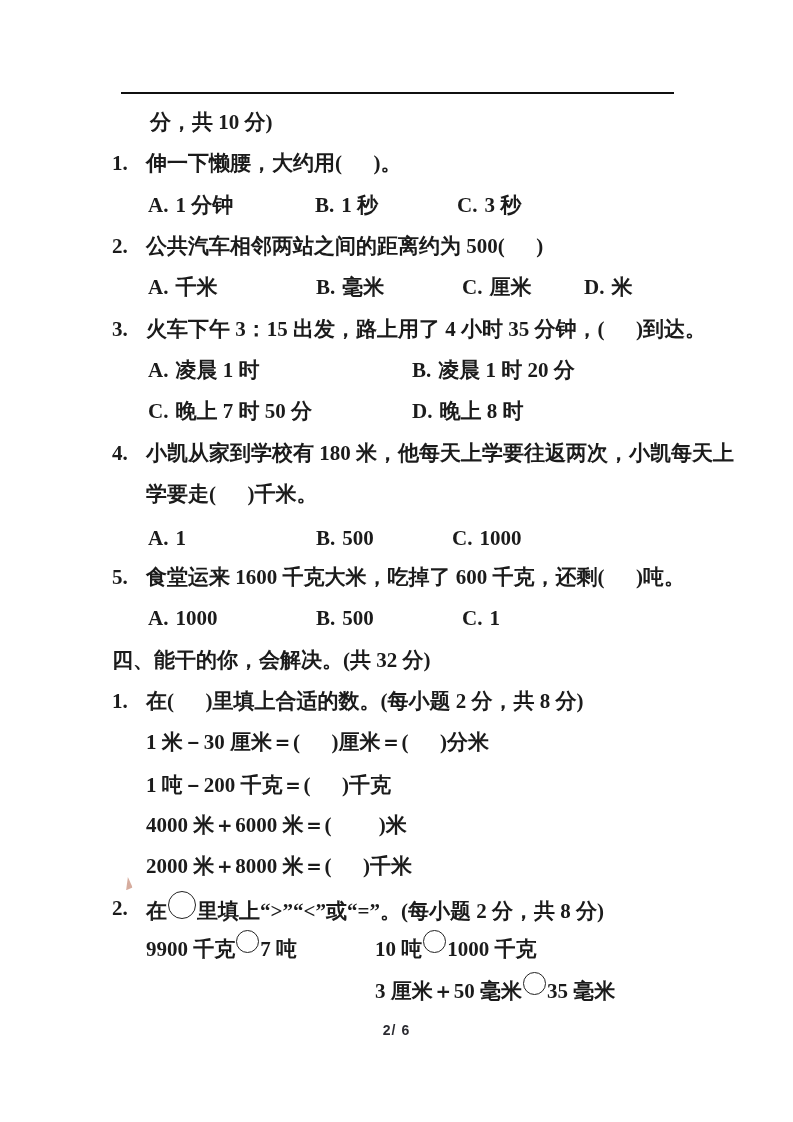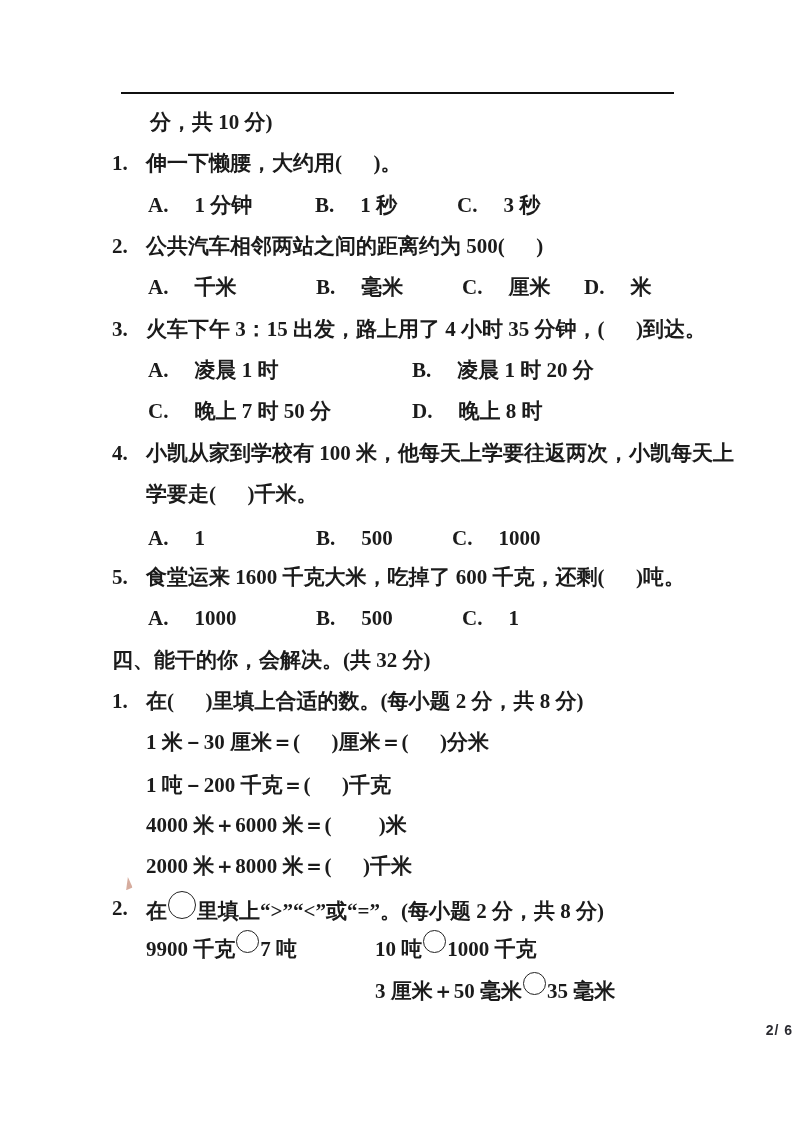--- a/index.html
+++ b/index.html
@@ -19,38 +19,38 @@
     background:#101010;
   }
   .row{
     position:absolute;
     left:0;top:0;width:100%;
     height:30px;line-height:30px;
     white-space:pre;
   }
   .abs{position:absolute;top:0;white-space:pre;font-weight:bold;}
   .opt-label{display:inline-block;}
-  .opt-text{margin-left:26px;text-align:center;}
+  .opt-text{margin-left:7px;text-align:center;}
   .circle{
     display:inline-block;
     width:21px;height:21px;
     border:1.6px solid #222222;
     border-radius:50%;
     vertical-align:3px;
     margin:0 1px;
     background:#ffffff;
   }
   .circle-lg{
     width:26px;height:26px;
     vertical-align:-1px;
   }
   .footer{
     position:absolute;
     left:0;top:1022px;width:100%;
-    text-align:right;
+    text-align:center;
     font-family:"Liberation Sans","DejaVu Sans",sans-serif;
     font-weight:bold;
     font-size:14px;
     color:#2b2b31;
     letter-spacing:1px;
   }
   .artifact{
     position:absolute;
     left:124px;top:877px;
     width:8px;height:13px;
@@ -100,21 +100,21 @@
     <span class="abs" style="left:148px"><span class="opt-label">A.</span><span class="opt-text">凌晨 1 时</span></span>
     <span class="abs" style="left:412px"><span class="opt-label">B.</span><span class="opt-text">凌晨 1 时 20 分</span></span>
   </div>
   <div class="row" style="top:396px">
     <span class="abs" style="left:148px"><span class="opt-label">C.</span><span class="opt-text">晚上 7 时 50 分</span></span>
     <span class="abs" style="left:412px"><span class="opt-label">D.</span><span class="opt-text">晚上 8 时</span></span>
   </div>
 
   <div class="row" style="top:438px">
     <span class="abs" style="left:112px">4.</span>
-    <span class="abs" style="left:146px">小凯从家到学校有 100 米，他每天上学要往返两次，小凯每天上</span>
+    <span class="abs" style="left:146px">小凯从家到学校有 180 米，他每天上学要往返两次，小凯每天上</span>
   </div>
   <div class="row" style="top:479px">
     <span class="abs" style="left:146px">学要走(      )千米。</span>
   </div>
   <div class="row" style="top:523px">
     <span class="abs" style="left:148px"><span class="opt-label">A.</span><span class="opt-text">1</span></span>
     <span class="abs" style="left:316px"><span class="opt-label">B.</span><span class="opt-text">500</span></span>
     <span class="abs" style="left:452px"><span class="opt-label">C.</span><span class="opt-text">1000</span></span>
   </div>
 

